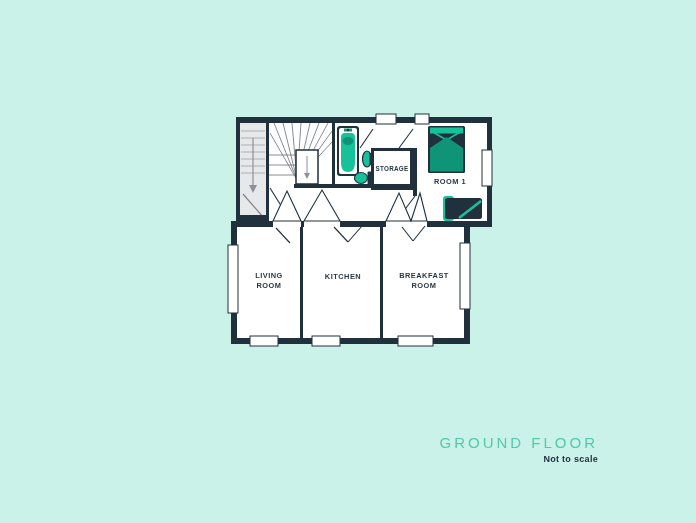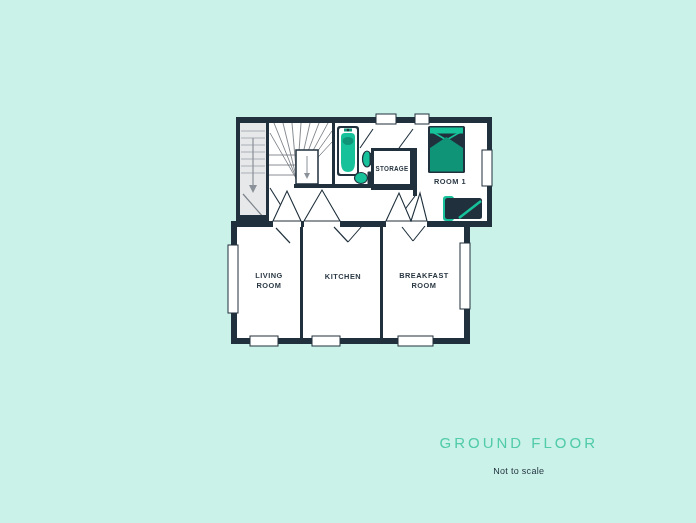--- a/index.html
+++ b/index.html
@@ -1,23 +1,23 @@
 <!DOCTYPE html>
 <html><head>
 <meta charset="utf-8">
 <style>
   html,body{margin:0;padding:0;width:696px;height:523px;background:#cbf2e8;overflow:hidden;
     font-family:"Liberation Sans",sans-serif;}
   .stage{position:relative;width:696px;height:523px;}
   svg text{font-family:"Liberation Sans",sans-serif;font-weight:bold;fill:#2a3844;letter-spacing:.5px;}
   .room-label{font-size:7.4px;}
   .storage-label{font-size:6.3px;letter-spacing:.3px;}
-  .footer{position:absolute;top:434px;right:98px;text-align:center;}
+  .footer{position:absolute;top:434px;right:98px;text-align:right;}
   .footer-title{font-size:15px;letter-spacing:3px;color:#52cbaa;font-weight:400;}
-  .footer-sub{font-size:9px;font-weight:normal;color:#223240;margin-top:15px;letter-spacing:.3px;}
+  .footer-sub{font-size:9px;font-weight:bold;color:#223240;margin-top:3px;letter-spacing:.3px;}
 </style>
 </head>
 <body>
 
 <div class="stage">
 <svg width="696" height="523" viewBox="0 0 696 523" xmlns="http://www.w3.org/2000/svg">
 
   <g>
     <rect x="236" y="117" width="256" height="110" fill="#20313d"></rect>
     <rect x="231" y="221" width="239" height="123" fill="#20313d"></rect>

